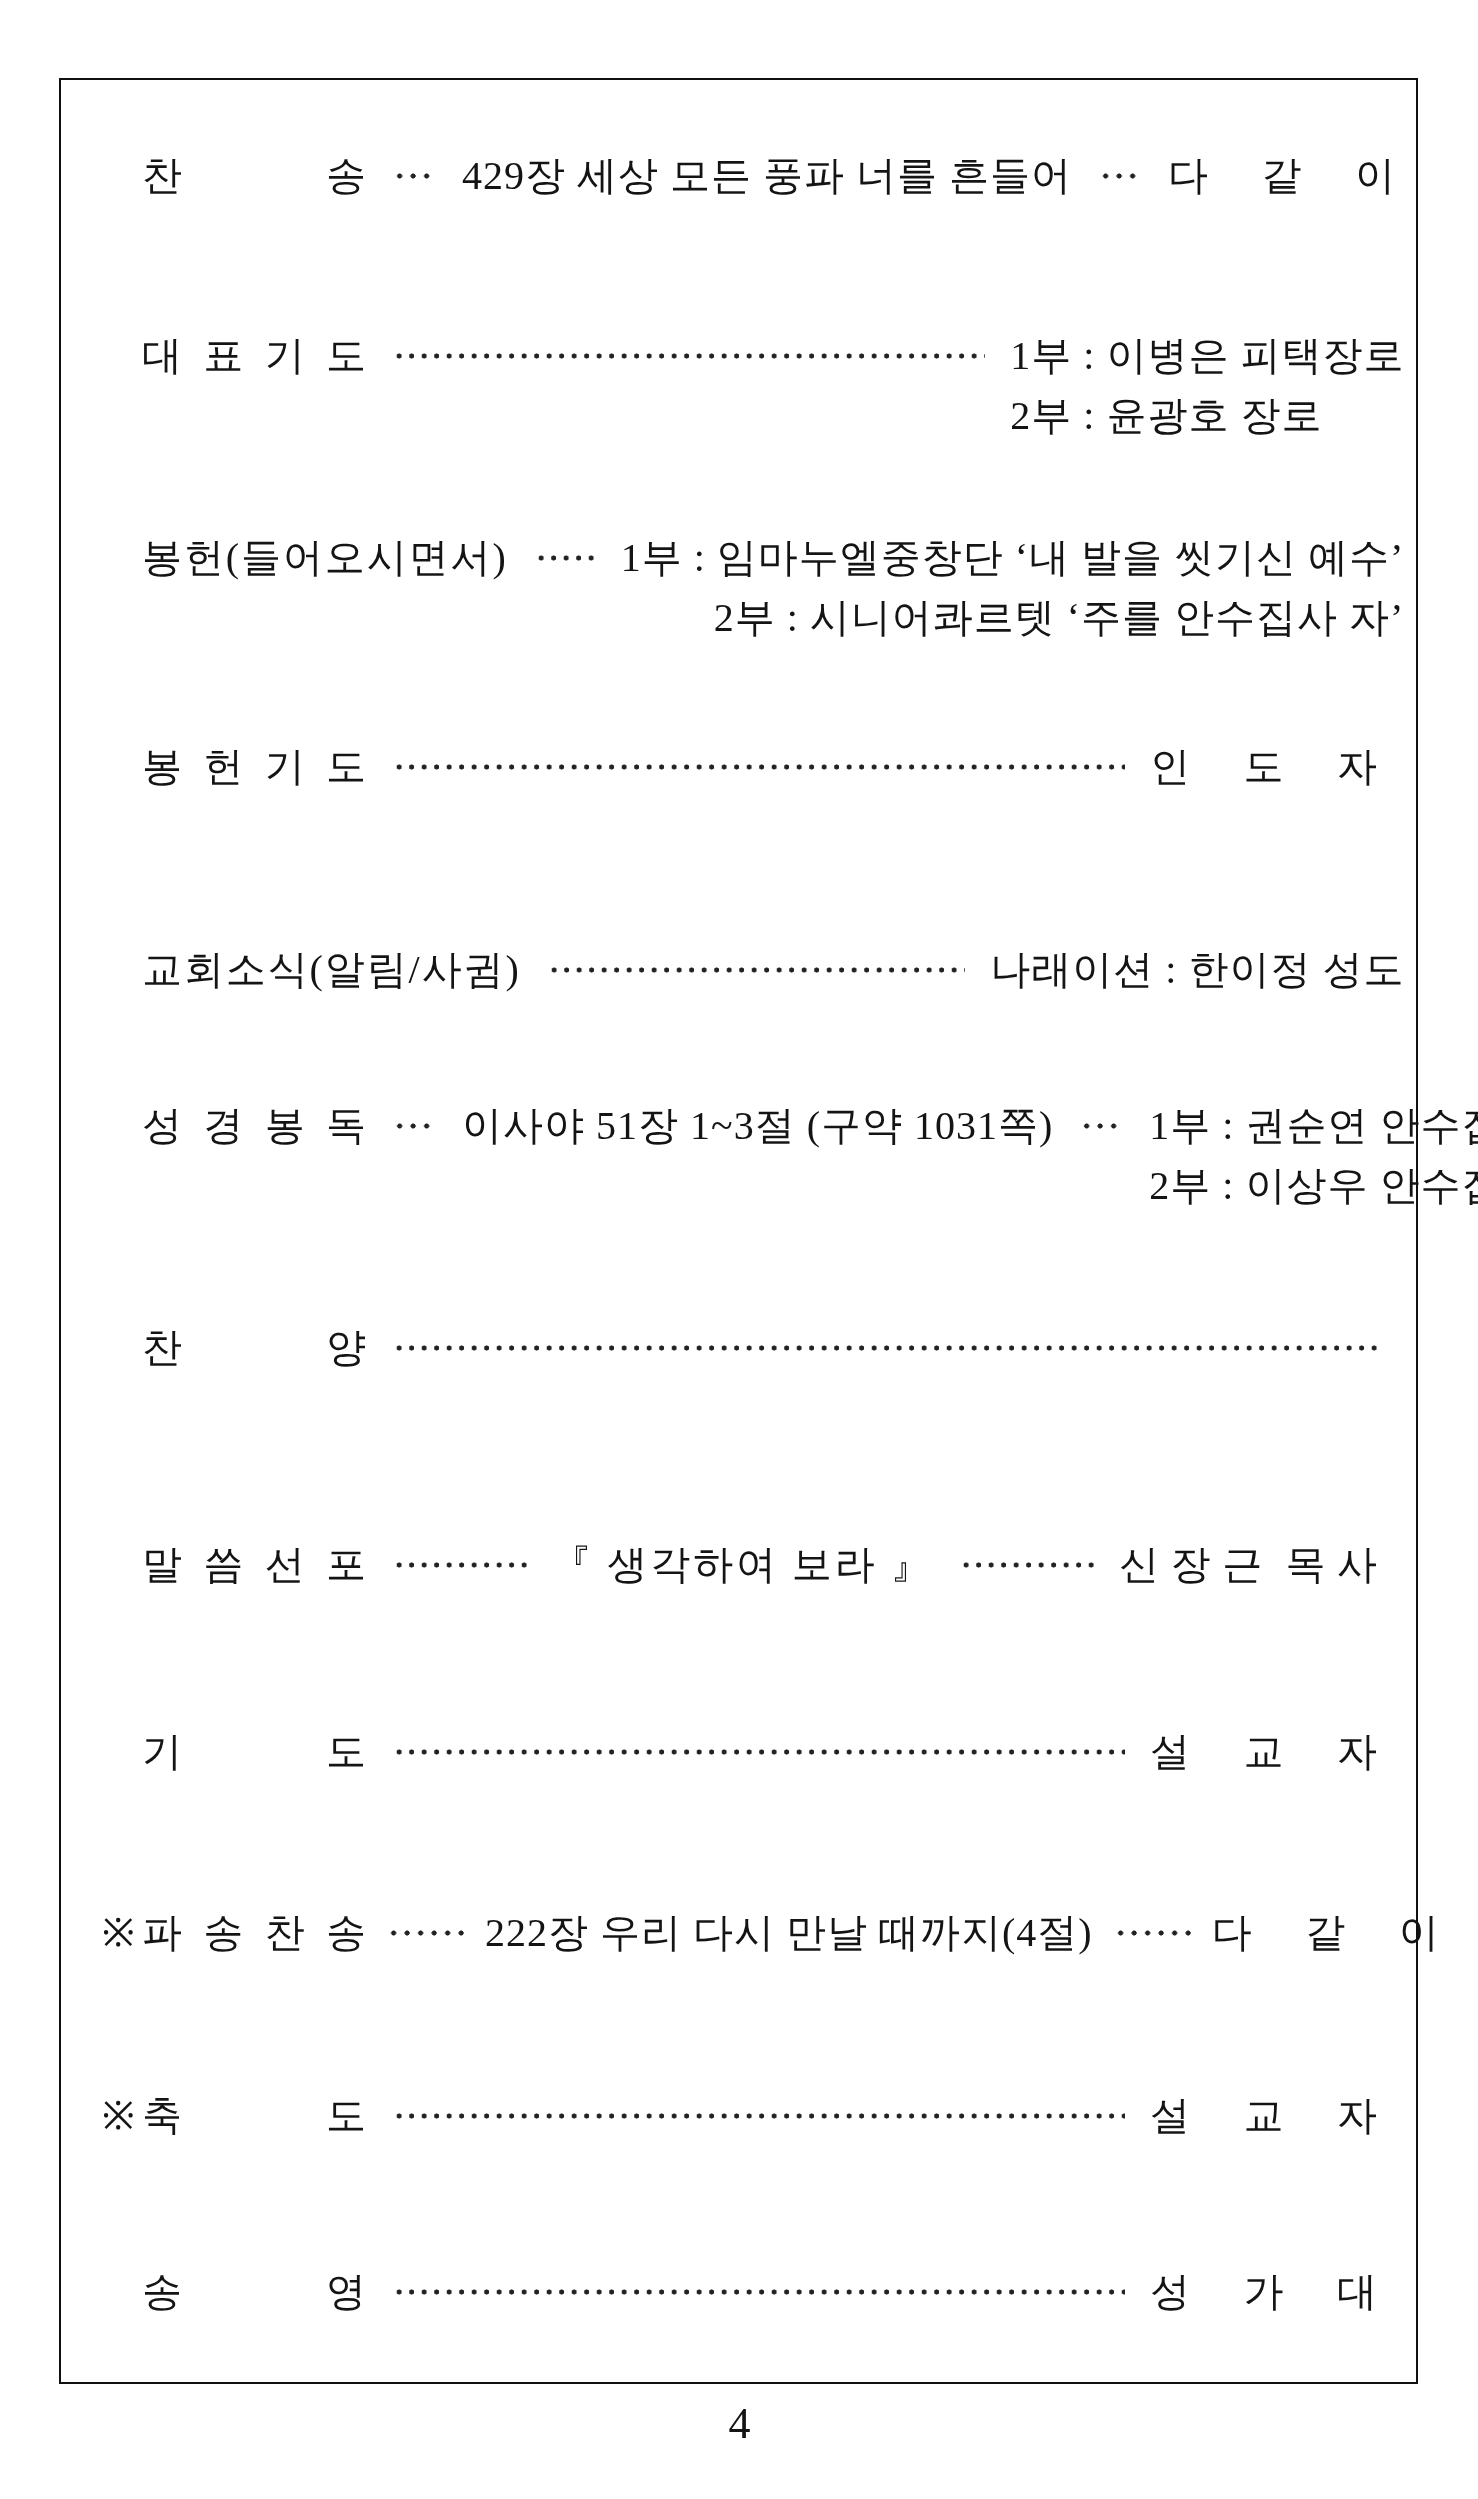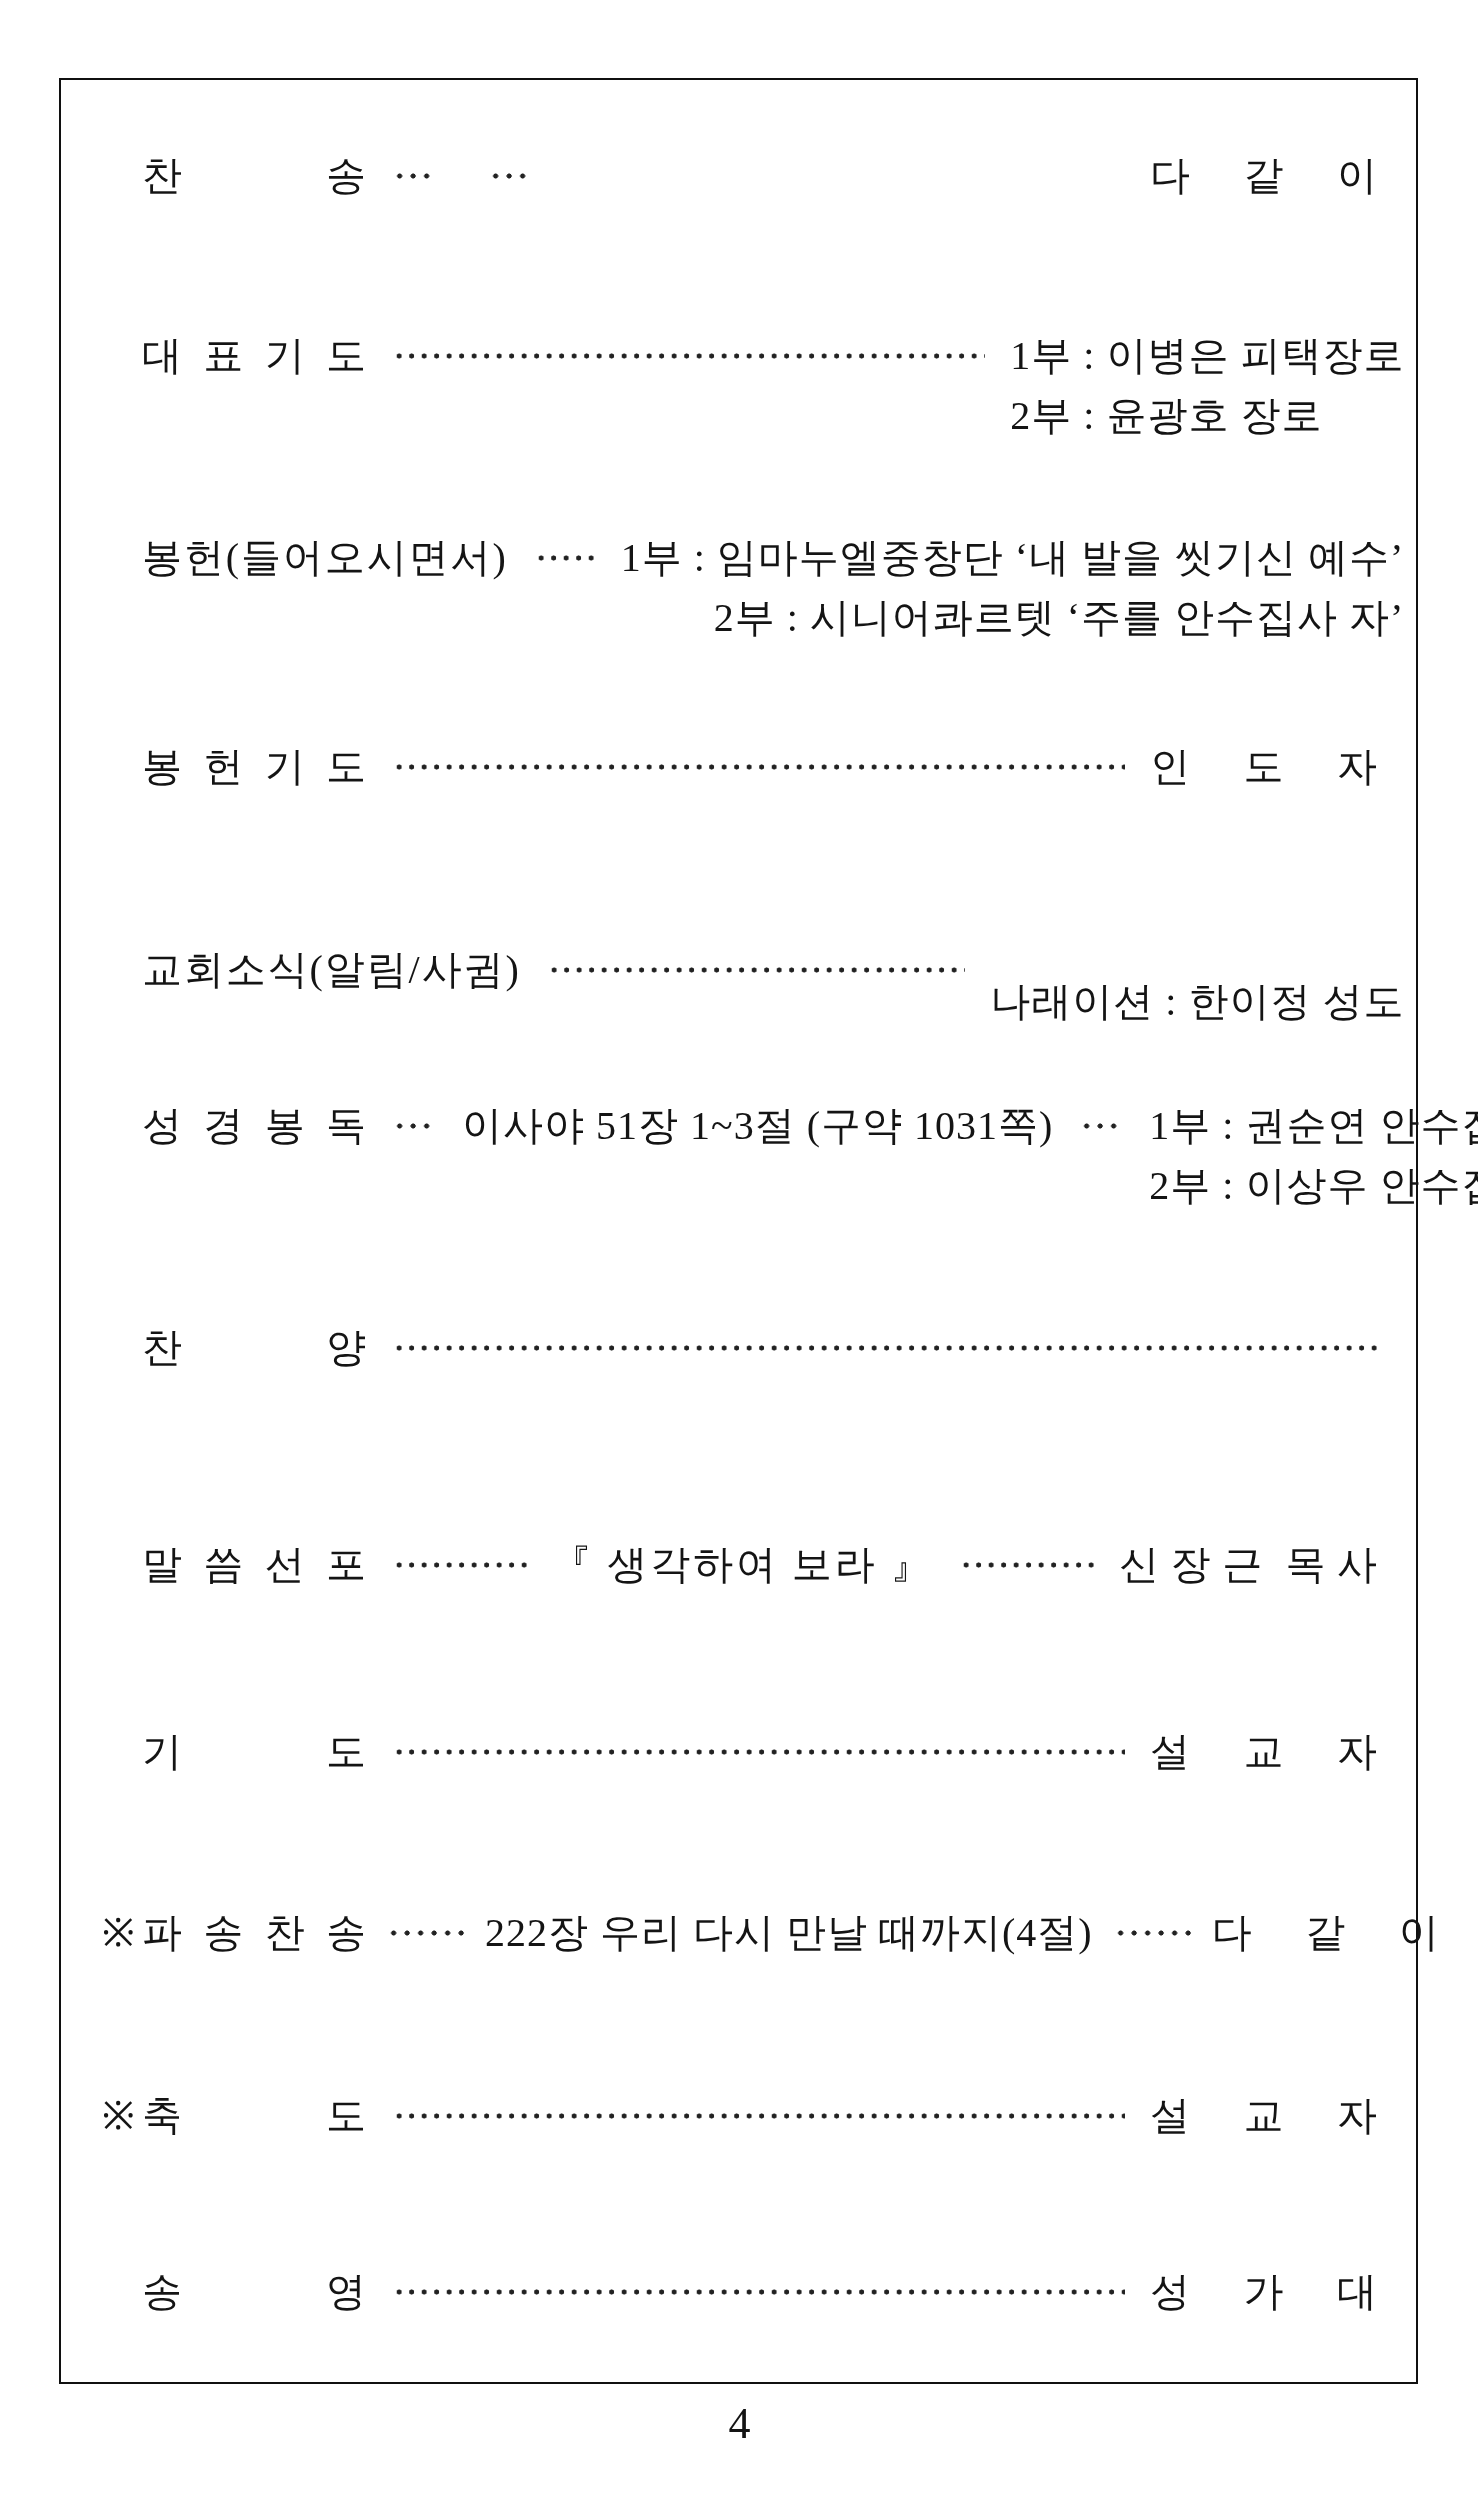--- a/index.html
+++ b/index.html
@@ -36,38 +36,39 @@
     height:60px;flex:0 0 auto;margin:0 25px;
     background-image:radial-gradient(circle,#222 2.3px,transparent 2.8px);
     background-size:13.5px 60px;background-position:1.9px 50%;background-repeat:repeat-x;
   }
   .sep3{width:46px;}
   .sep6{width:81px;margin:0 19px;}
   .pj{display:flex;justify-content:space-between;width:227px;flex-shrink:0;margin-left:auto;}
   .pj.wide{width:258px;}
   .lines{display:flex;flex-direction:column;margin-left:auto;letter-spacing:1px;font-family:Liberation Serif, serif;}
   .lines.right{align-items:flex-end;text-align:right;}
-  .ptext{margin-left:auto;letter-spacing:1px;margin-top:32px;}
+  .ptext{margin-left:auto;letter-spacing:1px;}
   .page-number{
     position:absolute;left:0;top:2400px;width:100%;
     text-align:center;font-size:44px;line-height:48px;
   }
 </style>
 </head>
 <body>
 
 <div class="page">
   <div class="frame">
 
     <div class="row r1">
       <span class="tj">
           <span>찬</span>
           <span>송</span>
         </span>
       <span class="sep sep3"></span>
+      <span class="content">429장 세상 모든 풍파 너를 흔들어</span>
       <span class="sep sep3"></span>
       <span class="pj">
           <span>다</span>
           <span>같</span>
           <span>이</span>
         </span>
     </div>
 
     <div class="row r2 flush">
       <span class="tj">

